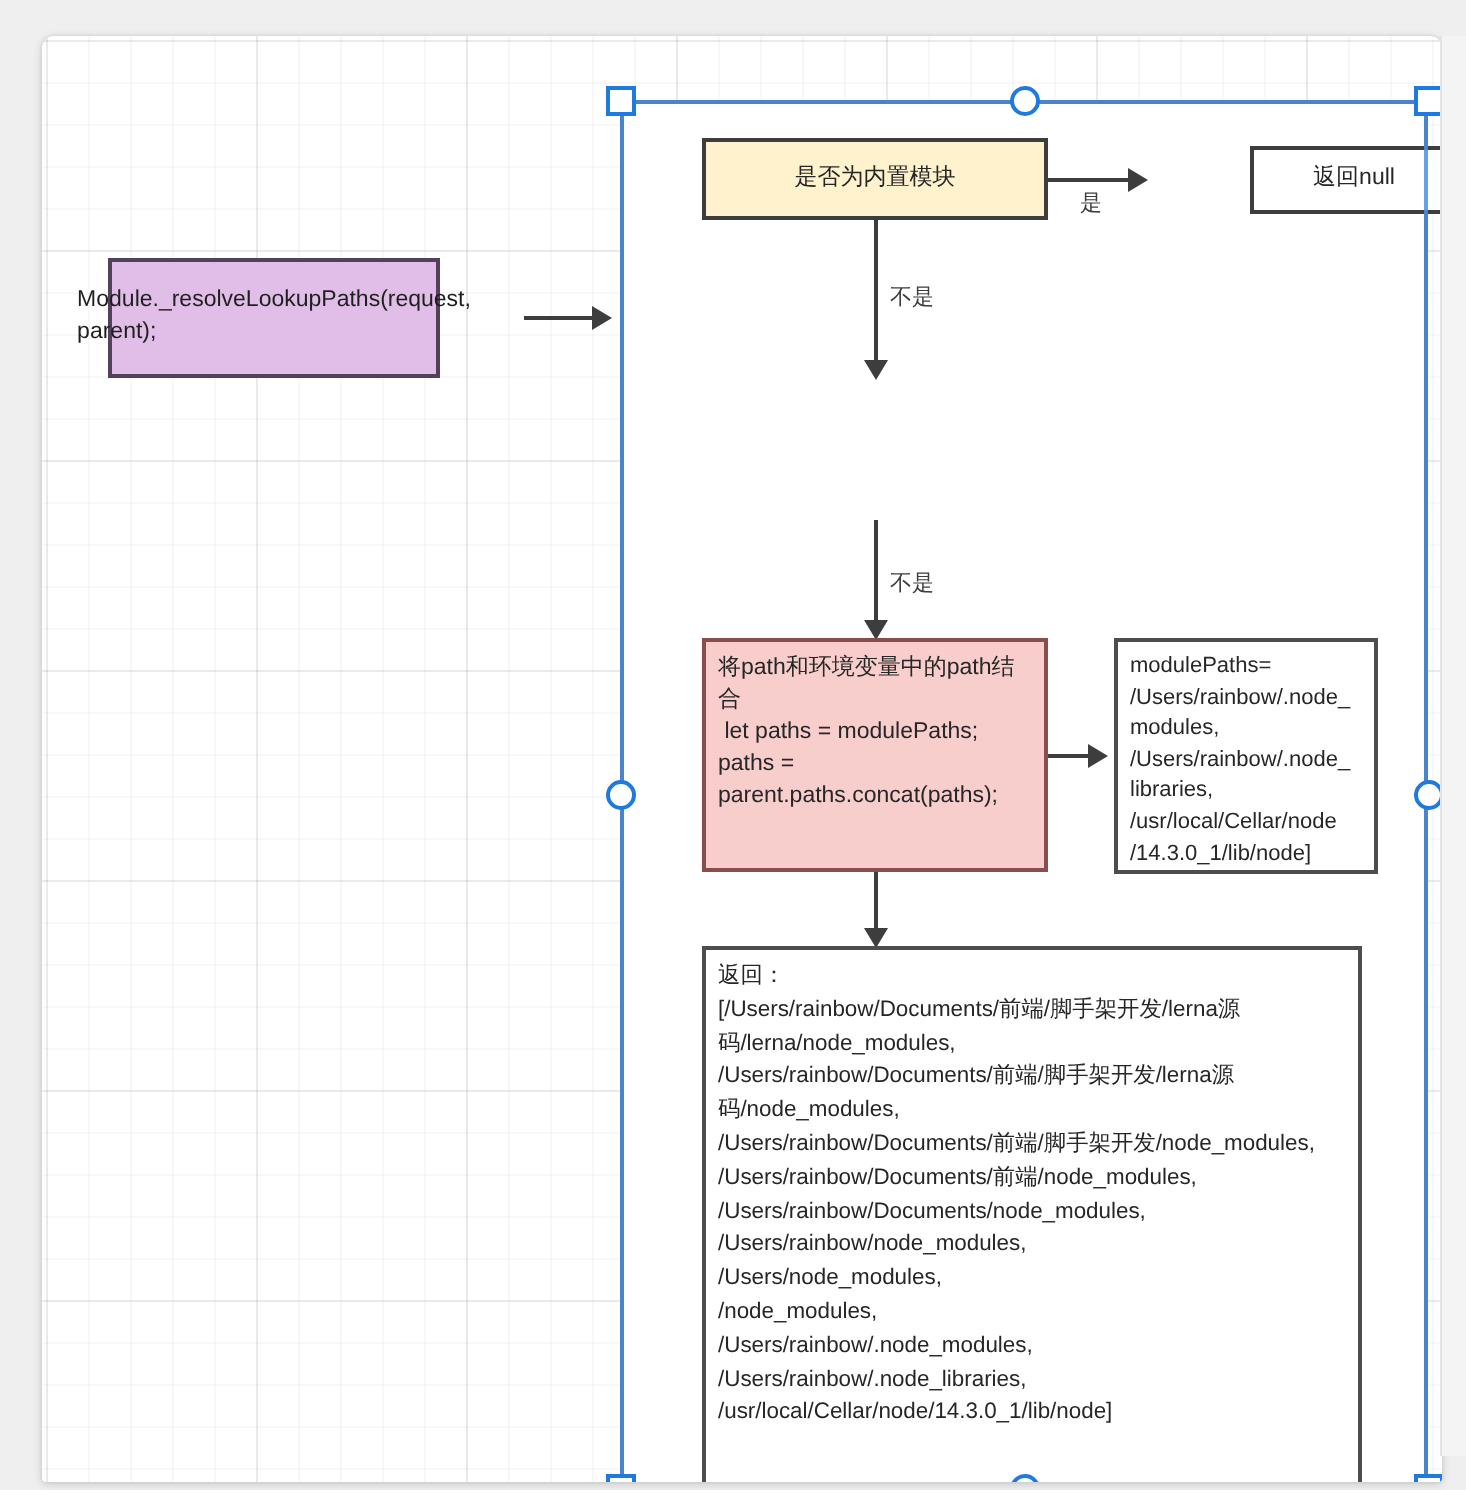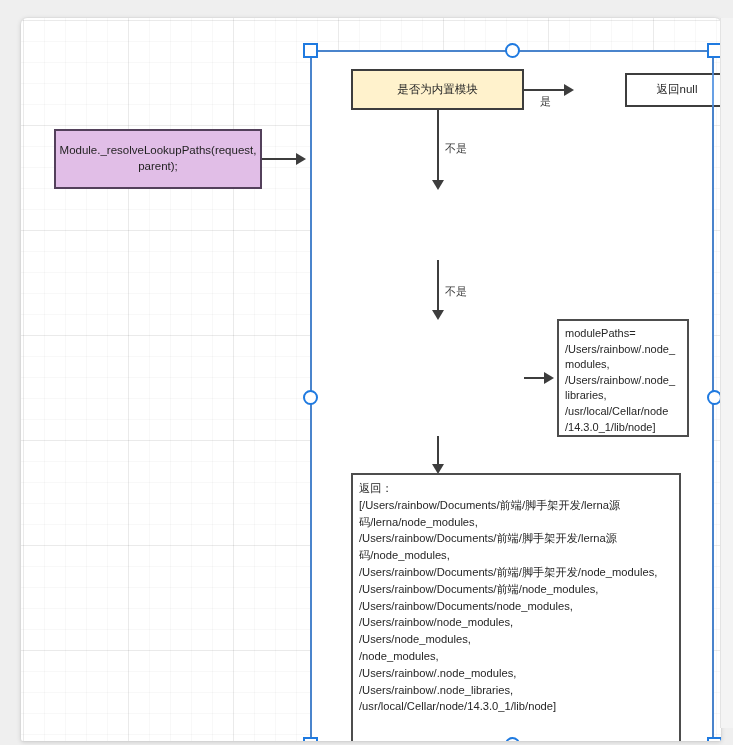--- a/index.html
+++ b/index.html
@@ -154,29 +154,29 @@
   #n-diamond .dlabel {
     position: absolute;
     left: 0; top: 0; width: 192px; height: 72px;
     display: flex; align-items: center; justify-content: center;
     font-size: 11.5px; color: #3d3d3d;
   }
 
   
   #n-start {
     position: absolute;
-    left: 33px; top: 111px; width: 208px; height: 60px;
+    left: 33px; top: 111px; width: 166px; height: 60px;
     box-sizing: border-box;
     background: #e1bee7;
     border: 2px solid #53405b;
     color: #1f1f1f;
     font-size: 11.5px;
     line-height: 1.35;
     display: flex; align-items: center; justify-content: center;
-    text-align: center;
+    text-align: left;
     padding: 0 7px;
   }
 
   
   .edge { position: absolute; background: #3d3d3d; }
   .edge.h { height: 2px; }
   .edge.v { width: 2px; }
 
   .arrowhead {
     position: absolute;
@@ -225,20 +225,24 @@
 
     <div class="edge v" style="left:416px; top:92px; height:72px;"></div>
     <div class="arrowhead down" style="left:411px; top:162px;"></div>
     <div class="edge-label" style="left:424px; top:123px;">不是</div>
 
 
     <div class="edge v" style="left:416px; top:242px; height:52px;"></div>
     <div class="arrowhead down" style="left:411px; top:292px;"></div>
     <div class="edge-label" style="left:424px; top:266px;">不是</div>
 
+    <div class="node left" id="n-pink">将path和环境变量中的path结合
+ let paths = modulePaths;
+paths =
+parent.paths.concat(paths);</div>
 
     <div class="edge h" style="left:503px; top:359px; width:22px;"></div>
     <div class="arrowhead right" style="left:523px; top:354px;"></div>
 
     <div class="node left" id="n-modulepaths">modulePaths=
 /Users/rainbow/.node_
 modules,
 /Users/rainbow/.node_
 libraries,
 /usr/local/Cellar/node

